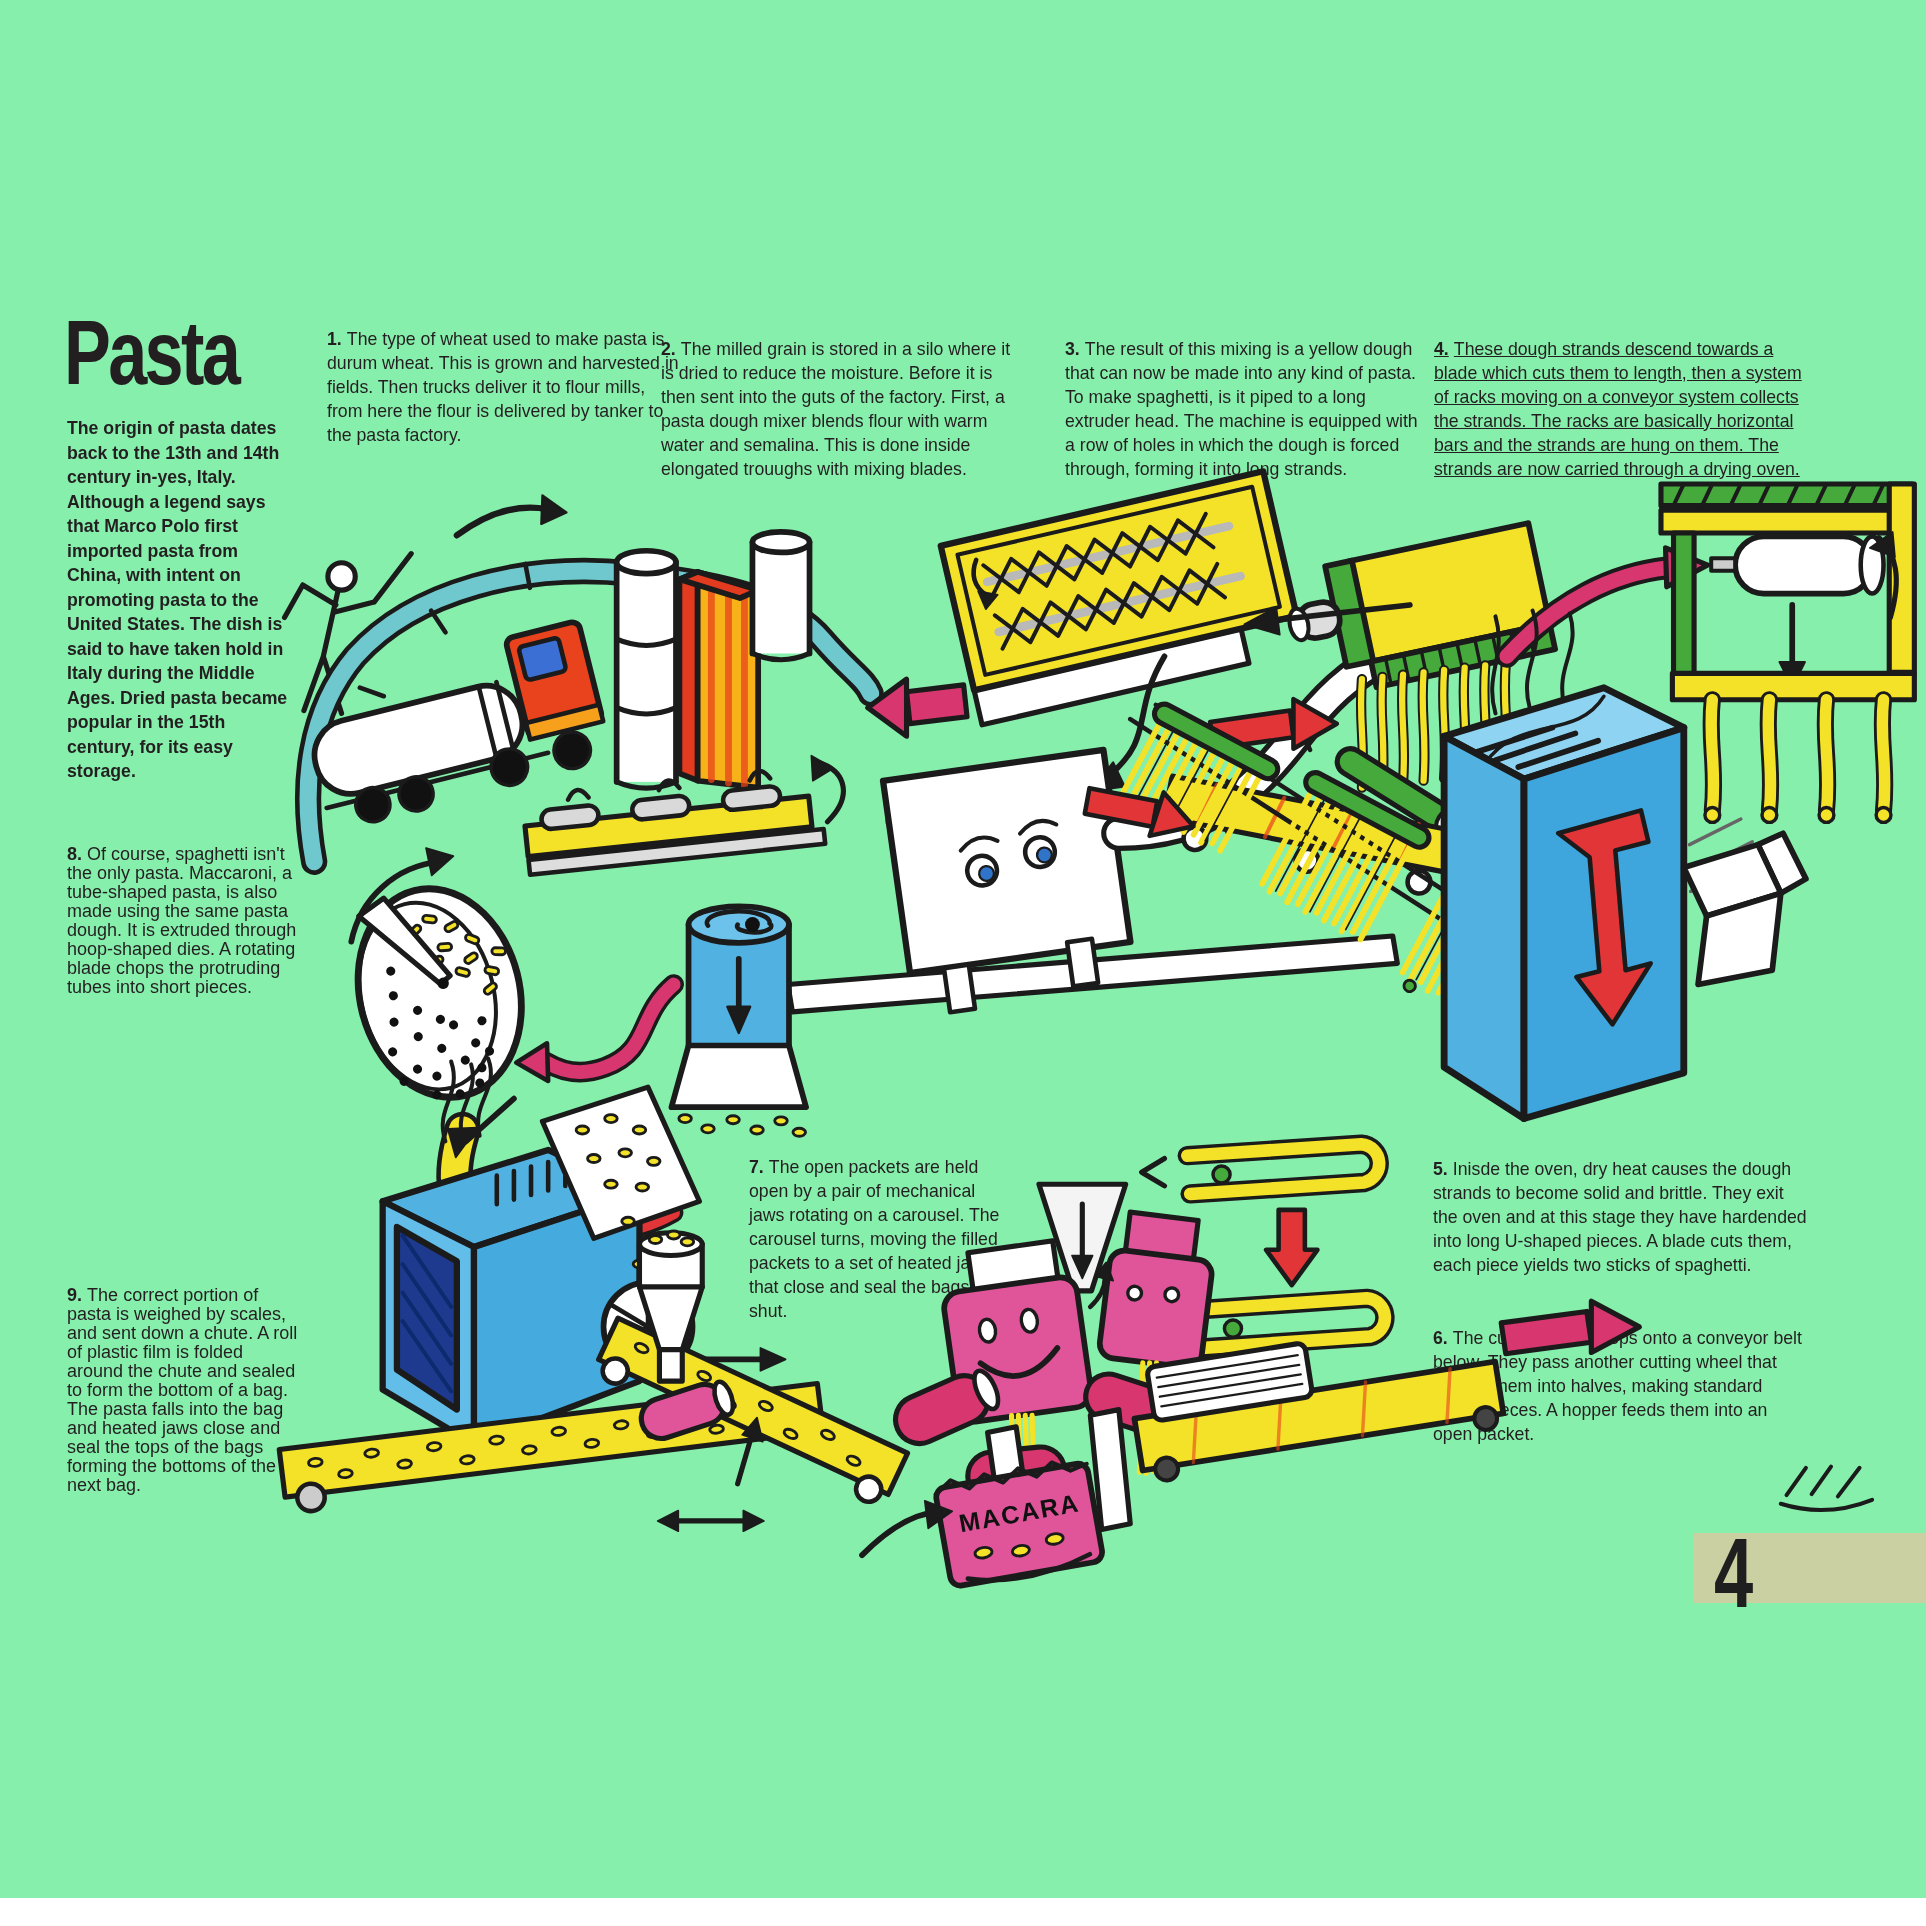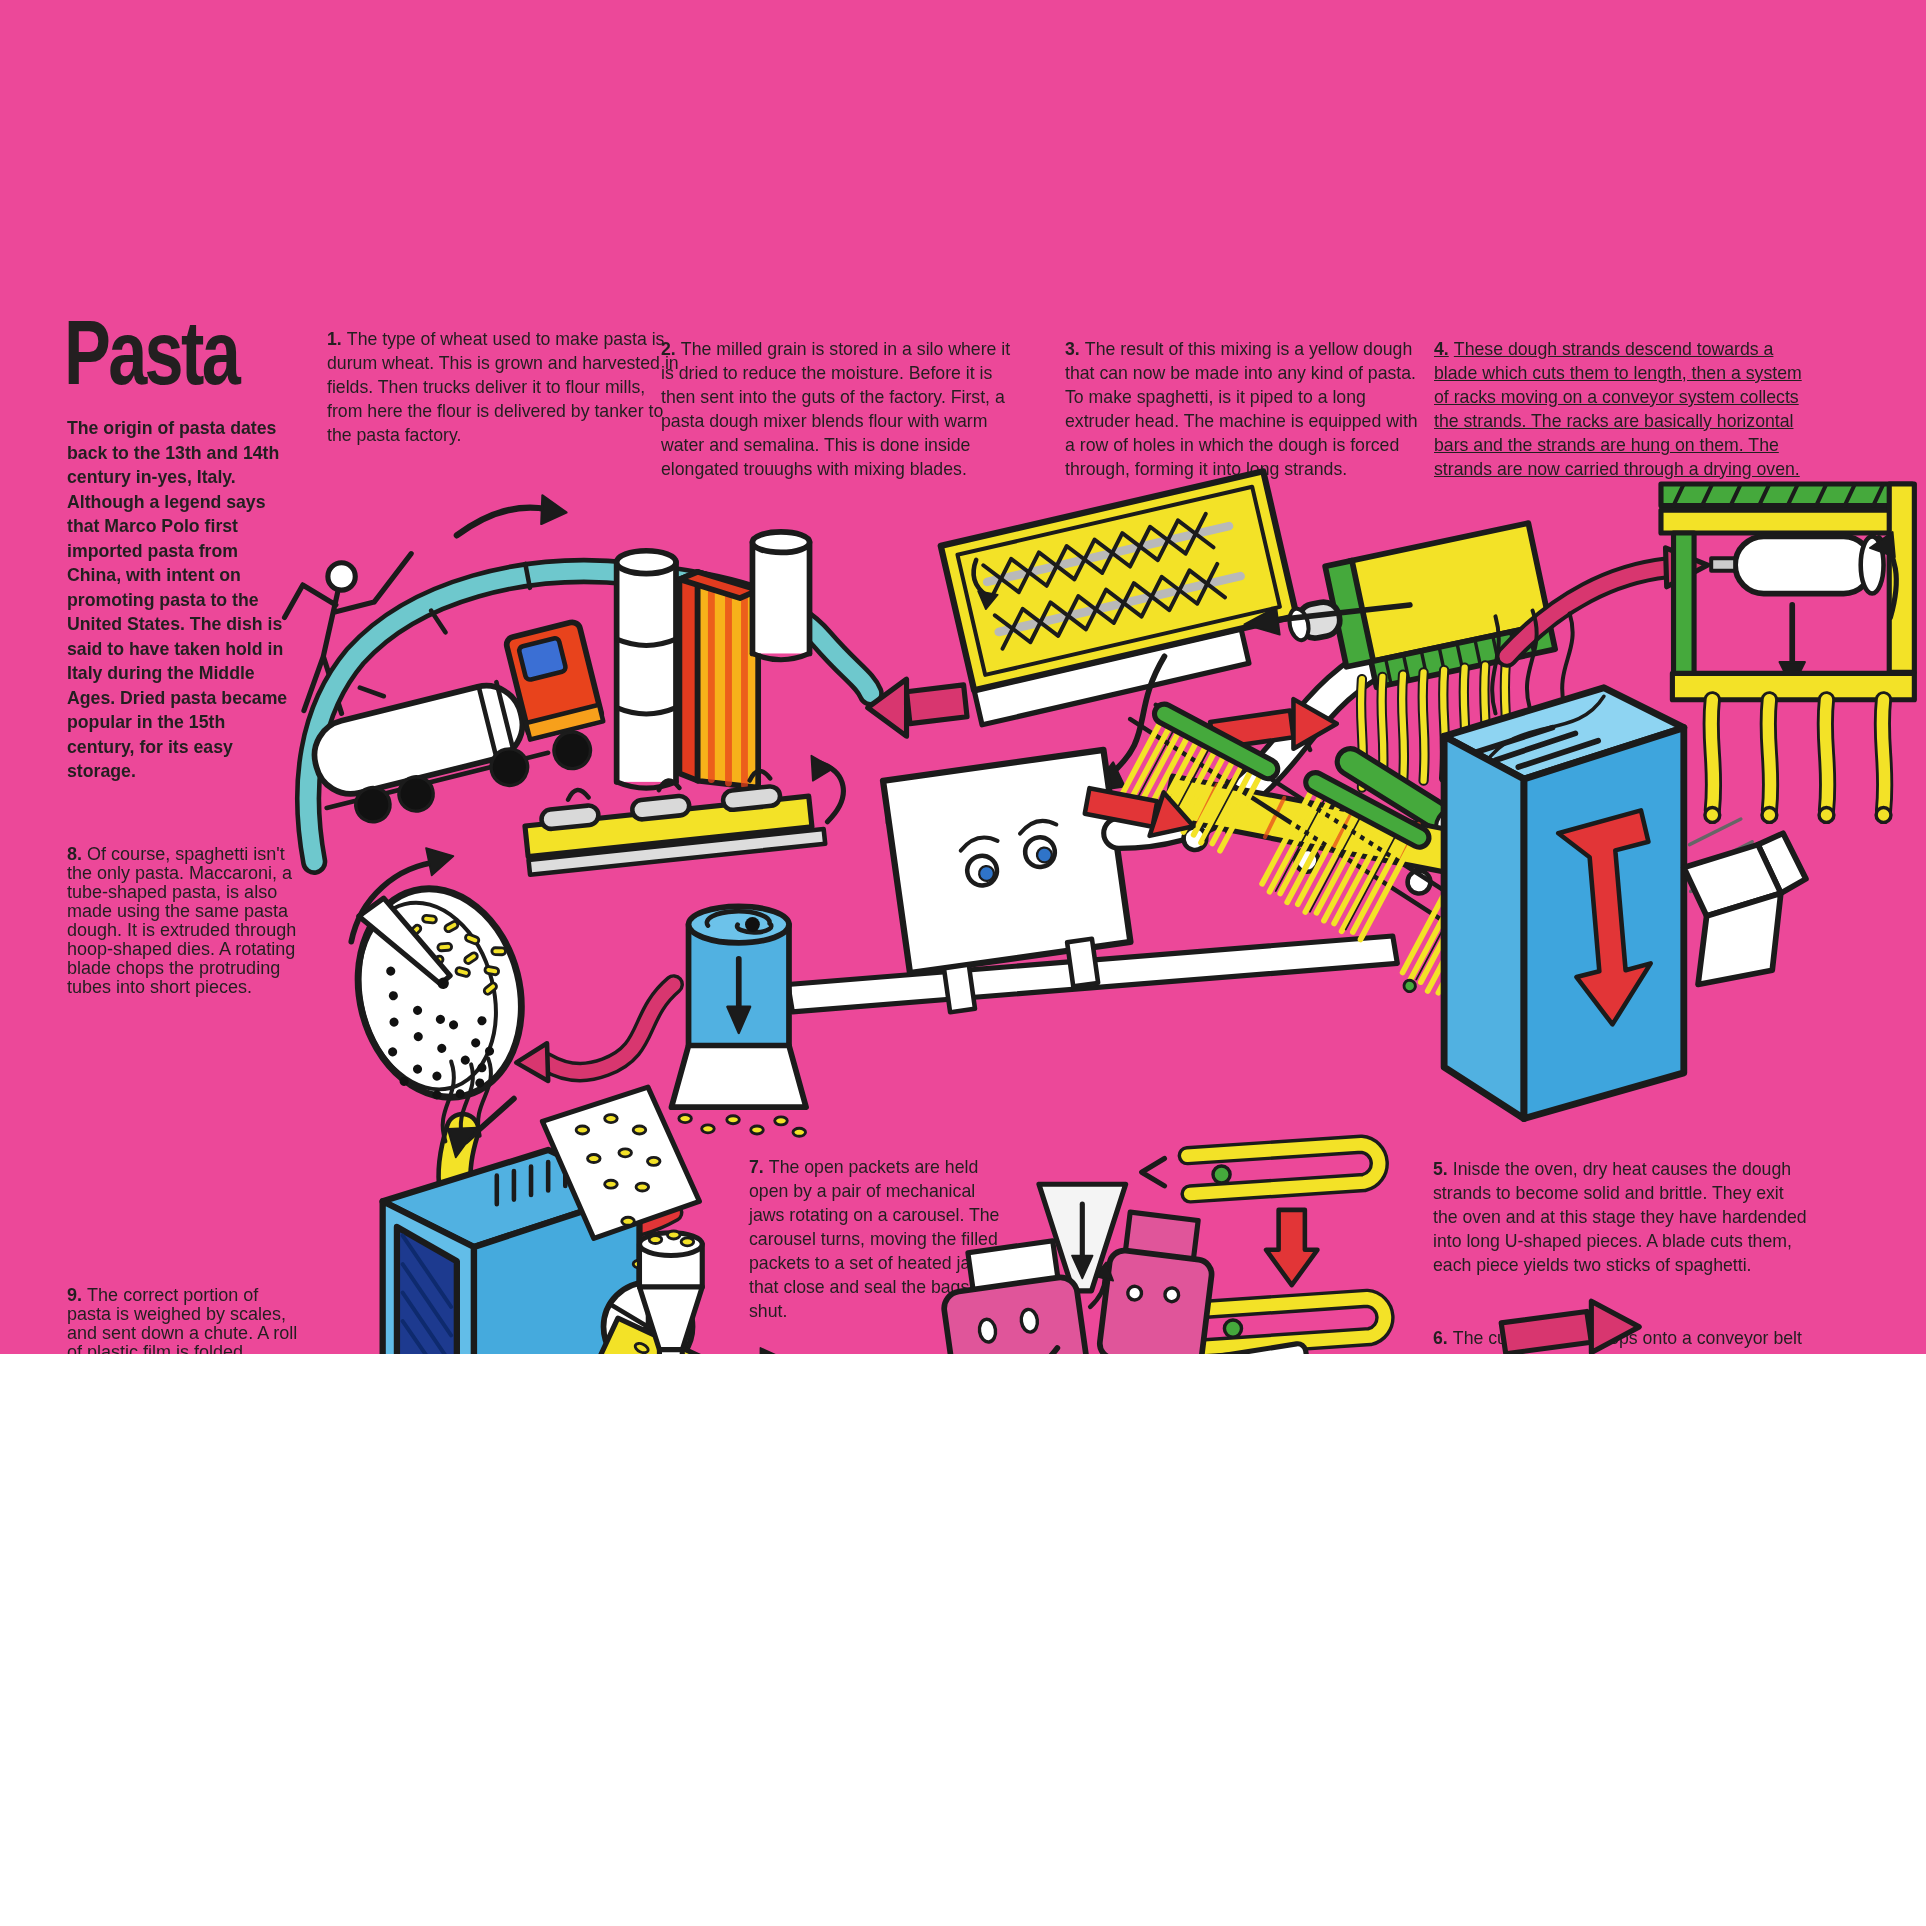--- a/index.html
+++ b/index.html
@@ -1,16 +1,16 @@
 <!DOCTYPE html>
 <html style="font-size:9px"><head>
 <meta charset="utf-8">
 <style>
   html,body{margin:0;padding:0;background:#fff;}
-  .page{position:relative;width:1926px;height:1354px;background:#ec4899;overflow:hidden;
+  .page{position:relative;width:1926px;height:1898px;background:#86efac;overflow:hidden;
         font-family:"Liberation Sans",sans-serif;color:#231f20;}
   .title{position:absolute;left:64px;top:308px;font-size:90px;font-weight:700;line-height:1;
          letter-spacing:-3.4px;transform:scaleX(.78);transform-origin:left top;white-space:nowrap;}
   .intro{position:absolute;left:67px;top:416px;width:229px;font-size:17.7px;line-height:24.5px;font-weight:700;}
   .step{position:absolute;font-size:17.7px;line-height:24px;}
   .step b{font-weight:700;margin-right:5.1px;}
   .step.small{font-size:18px;line-height:19px;}
   .illus{position:absolute;left:274px;top:468px;width:1652px;height:1187px;}
   .pageband{position:absolute;left:1694px;top:1533px;width:232px;height:70px;background:#cbd0a2;}
   .pagenum{position:absolute;left:1714px;top:1524px;font-size:98px;font-weight:700;line-height:1;

